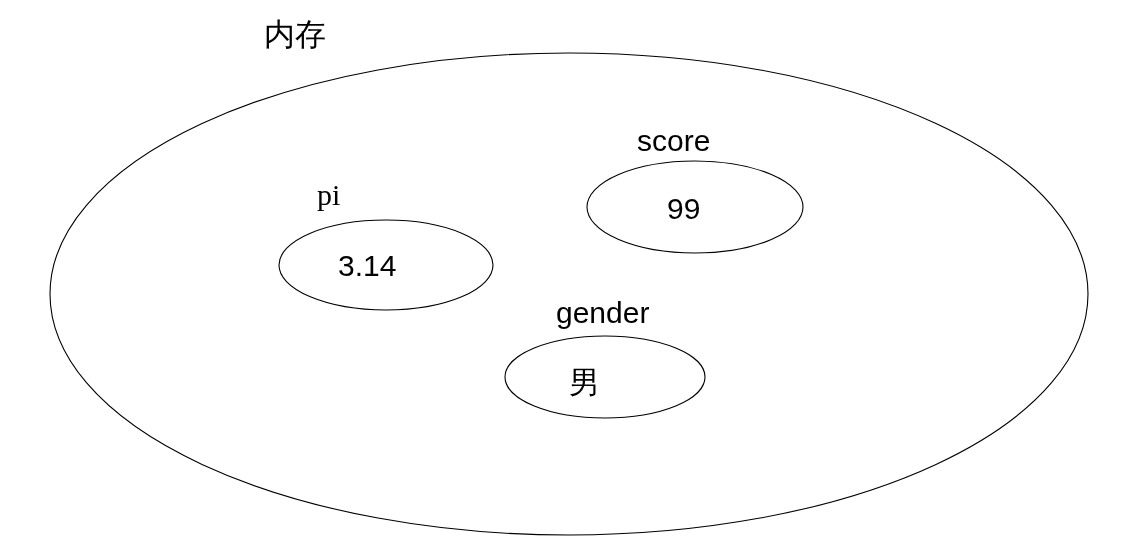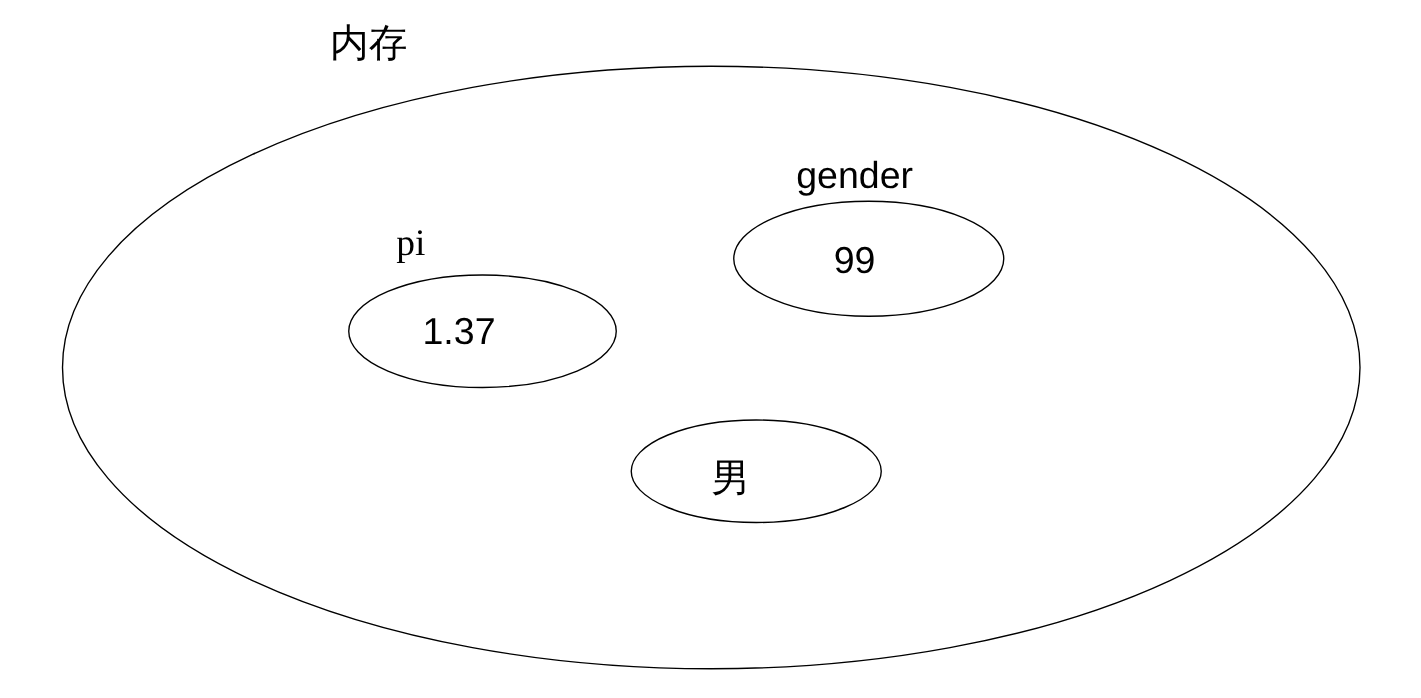--- a/index.html
+++ b/index.html
@@ -85,22 +85,23 @@
     <ellipse id="shape-memory" class="ellipse-shape" cx="569" cy="294" rx="519" ry="241" stroke="#000000"></ellipse>
     <ellipse id="shape-pi" class="ellipse-shape" cx="386" cy="265" rx="107" ry="45" stroke="#000000"></ellipse>
     <ellipse id="shape-score" class="ellipse-shape" cx="695" cy="207" rx="108" ry="46" stroke="#000000"></ellipse>
     <ellipse id="shape-gender" class="ellipse-shape" cx="605" cy="377" rx="100" ry="41" stroke="#000000"></ellipse>
   </svg>
 
   <div class="lbl" id="label-memory">内存</div>
 
   <div class="lbl" id="label-pi-name">pi</div>
 
-  <div class="lbl" id="label-pi-value">1.37</div>
+  <div class="lbl" id="label-pi-value">3.14</div>
 
-  <div class="lbl" id="label-score-name">gender</div>
+  <div class="lbl" id="label-score-name">score</div>
 
   <div class="lbl" id="label-score-value">99</div>
 
+  <div class="lbl" id="label-gender-name">gender</div>
 
   <div class="lbl" id="label-gender-value">男</div>
 
 </div>
 
 </body></html>

